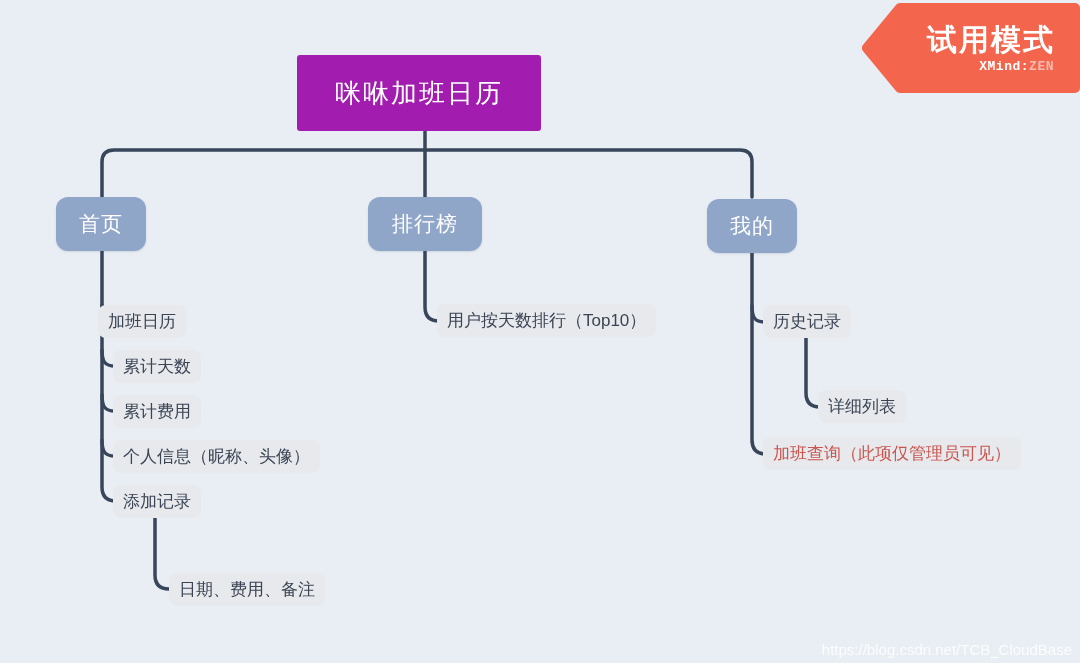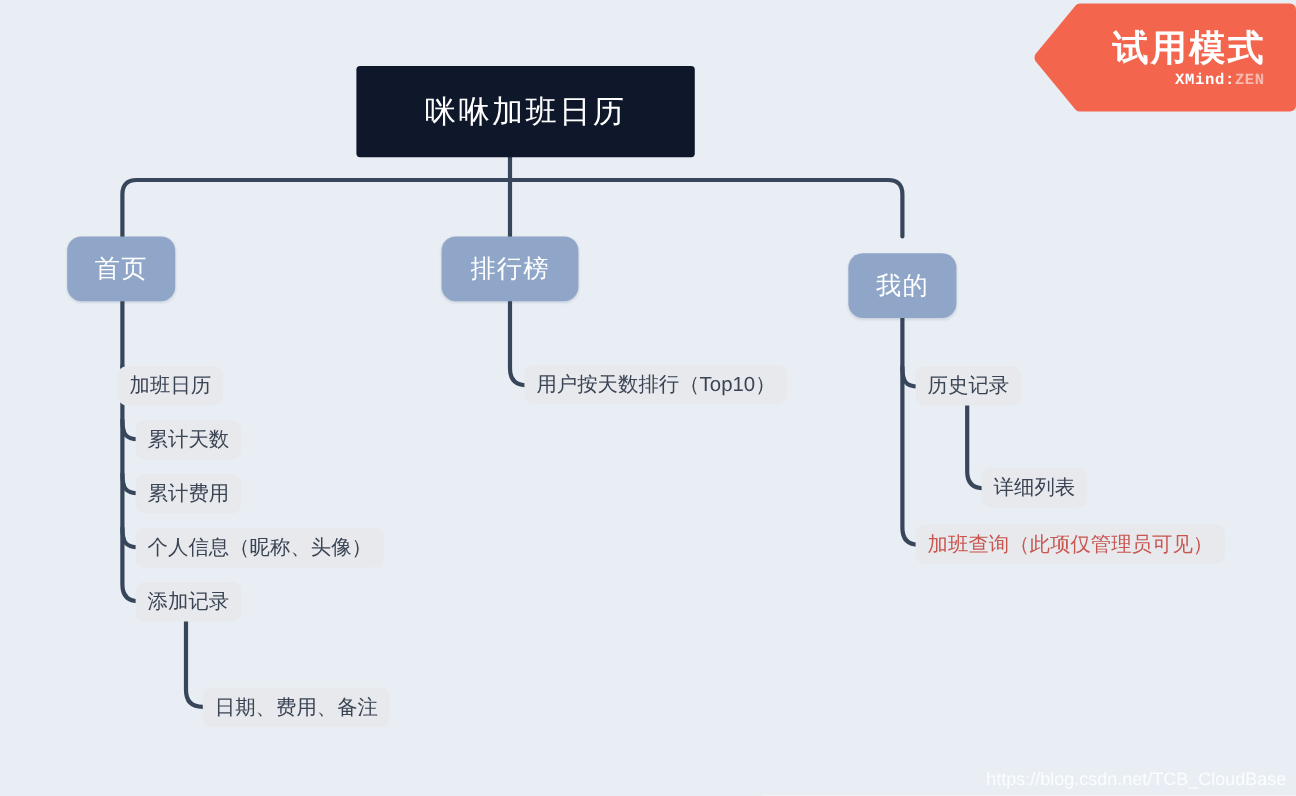--- a/index.html
+++ b/index.html
@@ -6,32 +6,32 @@
   body{font-family:"Liberation Sans","DejaVu Sans",sans-serif;}
   .canvas{
     position:relative;width:1080px;height:663px;
     background:#E9EEF4;overflow:hidden;
   }
   .connectors{position:absolute;left:0;top:0;width:1080px;height:663px;pointer-events:none;}
 
   .node{position:absolute;box-sizing:border-box;display:flex;align-items:center;white-space:nowrap;}
 
   .node.root{
-    left:297px;top:55px;width:282px;height:76px;
-    background:#0f172a;color:#FFFFFF;border-radius:3px;
+    left:297px;top:55px;width:244px;height:76px;
+    background:#a21caf;color:#FFFFFF;border-radius:3px;
     font-size:26px;letter-spacing:2px;justify-content:center;
   }
   .node.branch{
     background:#8FA6C9;color:#FFFFFF;border-radius:12px;
     font-size:21px;height:54px;justify-content:center;letter-spacing:1px;
     box-shadow:0 1px 2px rgba(60,80,110,0.15);
   }
   .branch.b-home{left:56px;top:197px;width:90px;}
   .branch.b-rank{left:368px;top:197px;width:114px;}
-  .branch.b-mine{left:707px;top:211px;width:90px;}
+  .branch.b-mine{left:707px;top:199px;width:90px;}
 
   .node.child{
     background:#E7E9EC;color:#3A4454;border-radius:8px;
     font-size:17px;height:33px;padding:0 10px;
   }
   .node.child.admin{color:#C9554F;}
 
   .badge{position:absolute;left:862px;top:0;width:218px;height:96px;}
   .badge-shape{position:absolute;left:0;top:0;width:218px;height:96px;}
   .badge-title{

